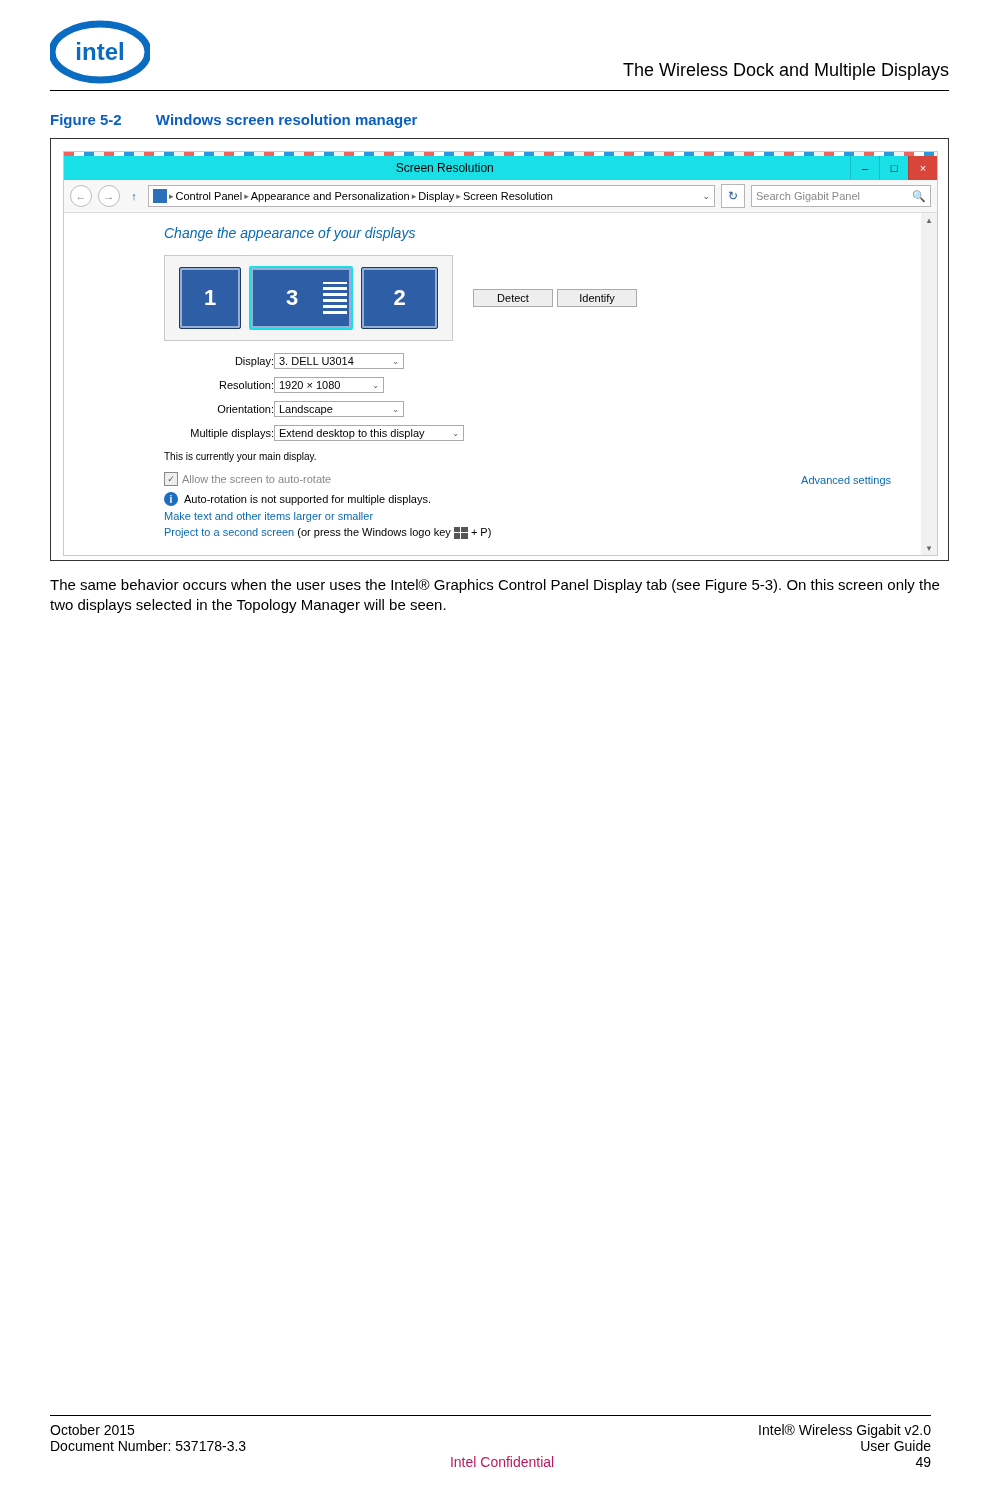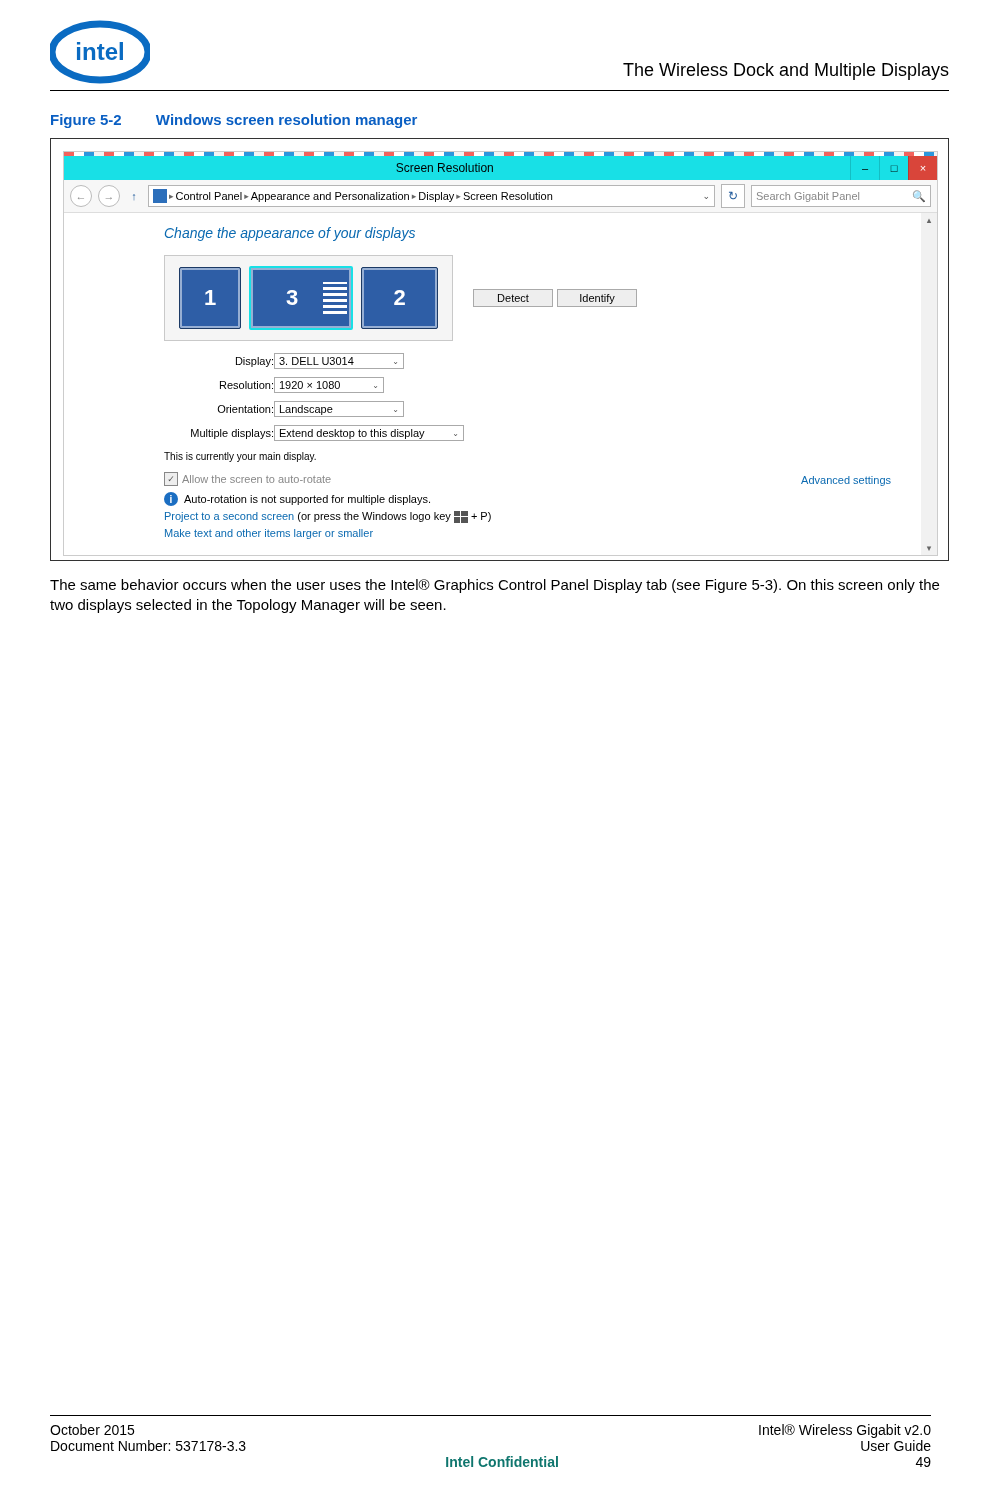--- a/index.html
+++ b/index.html
@@ -172,21 +172,21 @@
     position: absolute;
     left: 50px; right: 50px; bottom: 30px;
     border-top: 1px solid #000;
     padding-top: 6px;
     display: flex;
     justify-content: space-between;
     font-size: 14px;
   }
   .footer-col { display:flex;flex-direction:column; }
   .footer-col.right { text-align: right; }
-  .footer-center { text-align:right;color:#0f766e;font-weight:bold; align-self:flex-end;}
+  .footer-center { text-align:right;color:#be185d;font-weight:normal; align-self:flex-end;}
 </style>
 </head>
 <body>
 
 <div class="page">
 
   <div class="header">
     <div class="intel-logo">
       <svg viewBox="0 0 100 64" width="100" height="64">
         <ellipse cx="50" cy="32" rx="48" ry="28" fill="none" stroke="#0a6bc2" stroke-width="7"></ellipse>
@@ -295,24 +295,24 @@
           <div class="chk-row">
             <span class="chk">✓</span>
             <span>Allow the screen to auto-rotate</span>
           </div>
           <div class="adv-row"><span class="link">Advanced settings</span></div>
           <div class="info-row">
             <span class="info-icon">i</span>
             <span>Auto-rotation is not supported for multiple displays.</span>
           </div>
           <div class="proj-row">
+            <span class="link">Make text and other items larger or smaller</span>
+          </div>
+          <div class="proj-row">
             <span class="link">Project to a second screen</span><span> (or press the Windows logo key </span><span class="win-key"></span><span> + P)</span>
-          </div>
-          <div class="proj-row">
-            <span class="link">Make text and other items larger or smaller</span>
           </div>
         </div>
         <div class="scroll-col">
           <span class="scroll-arrow">▴</span>
           <span class="scroll-arrow">▾</span>
         </div>
       </div>
     </div>
   </div>
 

